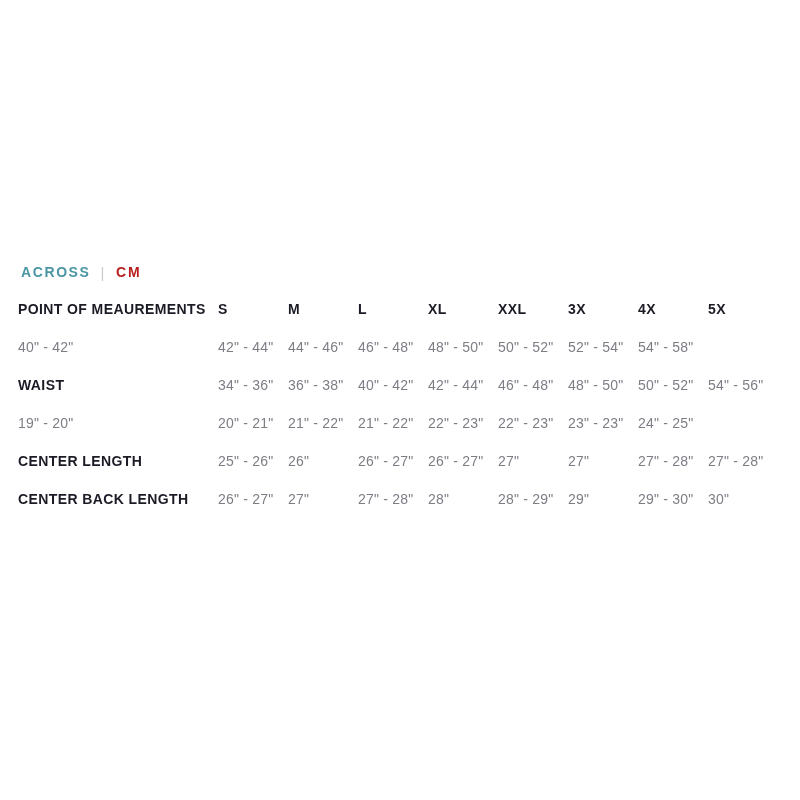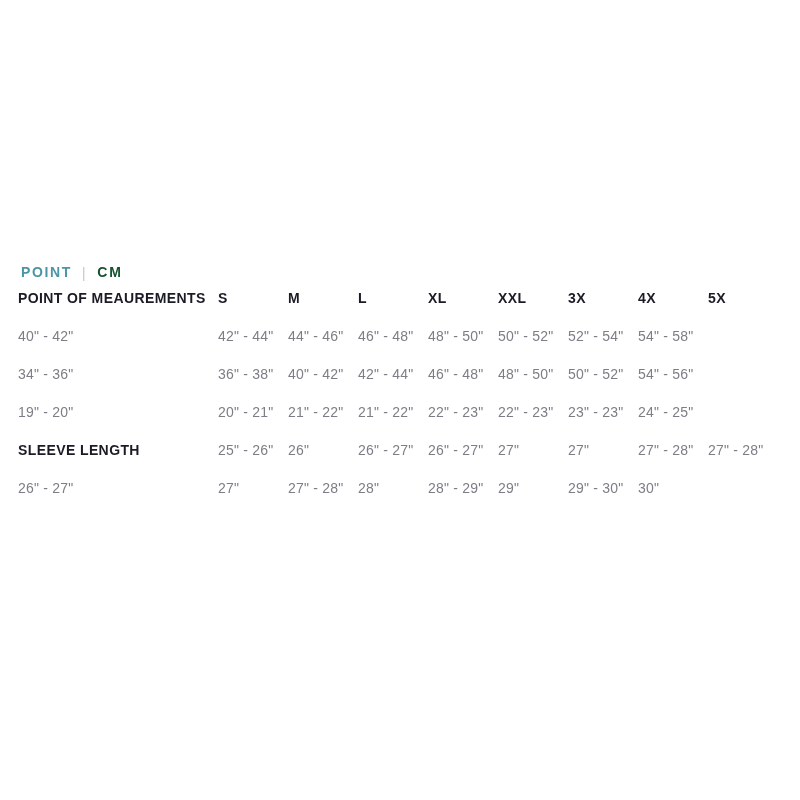--- a/index.html
+++ b/index.html
@@ -25,21 +25,21 @@
   }
   .unit { cursor: pointer; }
   .unit-inches { color: #4a96a5; }
   .unit-divider {
     color: #c9cace;
     font-weight: 300;
     margin: 0 10px;
     font-size: 15px;
   }
   .unit-cm { color: #a9abb0; letter-spacing: 1.8px; }
-  .size-table { margin-top: 9px; }
+  .size-table { margin-top: 20px; }
   .row {
     display: grid;
     grid-template-columns: 200px repeat(8, 70px);
     height: 38px;
     align-items: start;
   }
   .cell {
     font-size: 14px;
     line-height: 16px;
     white-space: nowrap;
@@ -53,23 +53,23 @@
     color: #7d7d86;
     letter-spacing: 0.2px;
   }
 </style>
 </head>
 <body>
 
 <div class="page">
 
   <div class="unit-toggle">
-    <span class="unit unit-inches" style="color: rgb(74, 150, 165);">POINT</span>
+    <span class="unit unit-inches" style="color: rgb(74, 150, 165);">ACROSS</span>
     <span class="unit-divider">|</span>
-    <span class="unit unit-cm" style="color: #14532d;">CM</span>
+    <span class="unit unit-cm" style="color: #b91c1c;">CM</span>
   </div>
 
   <div class="size-table">
 
     <div class="row">
       <div class="cell header-cell">POINT OF MEAUREMENTS</div>
       <div class="cell header-cell">S</div>
       <div class="cell header-cell">M</div>
       <div class="cell header-cell">L</div>
       <div class="cell header-cell">XL</div>
@@ -84,20 +84,21 @@
       <div class="cell value-cell">42" - 44"</div>
       <div class="cell value-cell">44" - 46"</div>
       <div class="cell value-cell">46" - 48"</div>
       <div class="cell value-cell">48" - 50"</div>
       <div class="cell value-cell">50" - 52"</div>
       <div class="cell value-cell">52" - 54"</div>
       <div class="cell value-cell">54" - 58"</div>
     </div>
 
     <div class="row">
+      <div class="cell label-cell">WAIST</div>
       <div class="cell value-cell">34" - 36"</div>
       <div class="cell value-cell">36" - 38"</div>
       <div class="cell value-cell">40" - 42"</div>
       <div class="cell value-cell">42" - 44"</div>
       <div class="cell value-cell">46" - 48"</div>
       <div class="cell value-cell">48" - 50"</div>
       <div class="cell value-cell">50" - 52"</div>
       <div class="cell value-cell">54" - 56"</div>
     </div>
 
@@ -106,32 +107,33 @@
       <div class="cell value-cell">20" - 21"</div>
       <div class="cell value-cell">21" - 22"</div>
       <div class="cell value-cell">21" - 22"</div>
       <div class="cell value-cell">22" - 23"</div>
       <div class="cell value-cell">22" - 23"</div>
       <div class="cell value-cell">23" - 23"</div>
       <div class="cell value-cell">24" - 25"</div>
     </div>
 
     <div class="row">
-      <div class="cell label-cell">SLEEVE LENGTH</div>
+      <div class="cell label-cell">CENTER LENGTH</div>
       <div class="cell value-cell">25" - 26"</div>
       <div class="cell value-cell">26"</div>
       <div class="cell value-cell">26" - 27"</div>
       <div class="cell value-cell">26" - 27"</div>
       <div class="cell value-cell">27"</div>
       <div class="cell value-cell">27"</div>
       <div class="cell value-cell">27" - 28"</div>
       <div class="cell value-cell">27" - 28"</div>
     </div>
 
     <div class="row">
+      <div class="cell label-cell">CENTER BACK LENGTH</div>
       <div class="cell value-cell">26" - 27"</div>
       <div class="cell value-cell">27"</div>
       <div class="cell value-cell">27" - 28"</div>
       <div class="cell value-cell">28"</div>
       <div class="cell value-cell">28" - 29"</div>
       <div class="cell value-cell">29"</div>
       <div class="cell value-cell">29" - 30"</div>
       <div class="cell value-cell">30"</div>
     </div>
 

